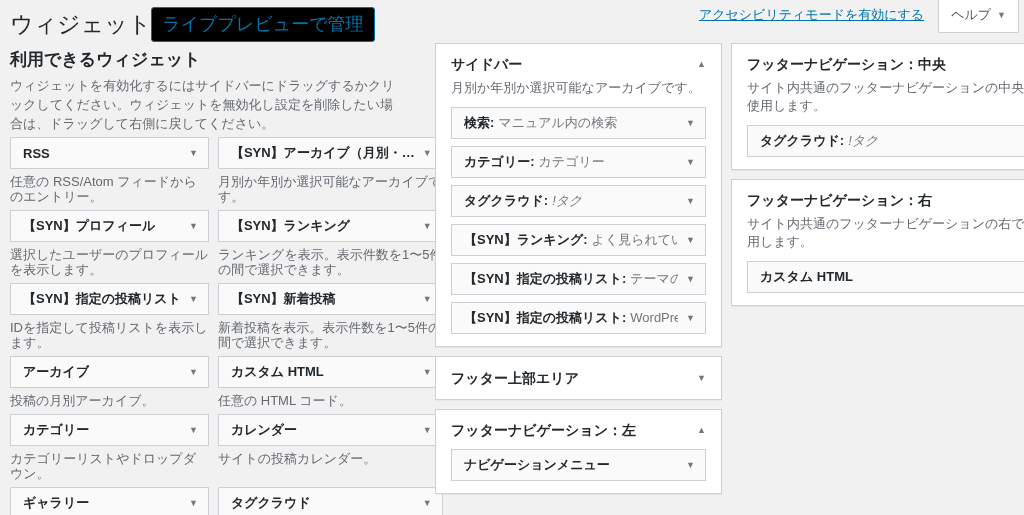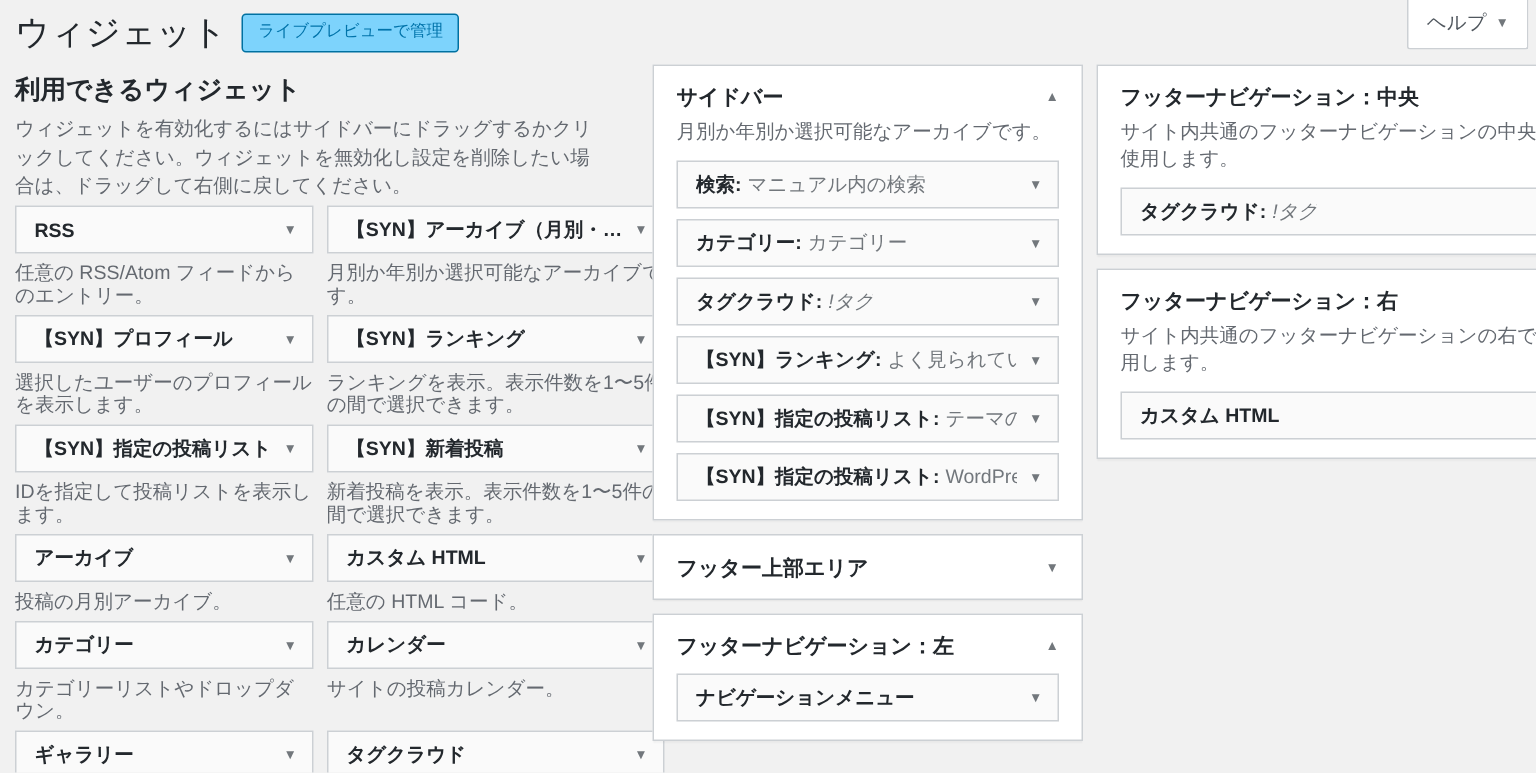--- a/index.html
+++ b/index.html
@@ -1,25 +1,25 @@
 <!DOCTYPE html>
 <html lang="ja"><head>
 <meta charset="utf-8">
 <style>
   html,body { margin:0; padding:0; background:#f1f1f1; }
   body {
     width:1024px; height:515px; position:relative; overflow:hidden;
     font-family:"Liberation Sans", sans-serif; font-size:13px; color:#444;
   }
   
-  .page-header { position:absolute; left:10px; top:7px; display:flex; align-items:center; gap:10px; }
+  .page-header { position:absolute; left:10px; top:7px; display:flex; align-items:center; }
   .page-title { font-size:23px; font-weight:400; color:#23282d; margin:0; line-height:1.3; }
   .live-preview-btn {
-    background:#7dd3fc; border:1px solid #0071a1; border-radius:3px; color:#0073aa;
-    font-size:11px; padding:4px 10px; cursor:pointer; font-family:inherit; line-height:1.4;
+    background:#000000; border:1px solid #0071a1; border-radius:3px; color:#0073aa;
+    font-size:18px; padding:4px 10px; cursor:pointer; font-family:inherit; line-height:1.4;
   }
   .top-right { position:absolute; top:0; right:5px; display:flex; align-items:flex-start; gap:14px; }
   .a11y-link { margin-top:6px; color:#0073aa; text-decoration:underline; font-size:13px; cursor:pointer; }
   .help-btn {
     background:#fff; border:1px solid #ccd0d4; border-top:none; border-radius:0 0 2px 2px;
     padding:6px 12px 8px; color:#50575e; font-size:13px; cursor:pointer; display:flex; align-items:center; gap:6px;
   }
   .caret { font-size:9px; color:#72777c; }
   
   .col-left  { position:absolute; left:10px;  top:50px; width:388px; }
@@ -52,20 +52,21 @@
 </style>
 </head>
 <body>
 
 <div class="page-header">
   <h1 class="page-title">ウィジェット</h1>
   <button class="live-preview-btn">ライブプレビューで管理</button>
 </div>
 
 <div class="top-right">
+  <a class="a11y-link">アクセシビリティモードを有効にする</a>
   <div class="help-btn">
     <span>ヘルプ</span>
     <span class="caret">▼</span>
   </div>
 </div>
 
 <div class="col-left">
   <h2 class="avail-heading">利用できるウィジェット</h2>
   <p class="avail-desc">ウィジェットを有効化するにはサイドバーにドラッグするかクリックしてください。ウィジェットを無効化し設定を削除したい場合は、ドラッグして右側に戻してください。</p>
   <div class="aw-grid">

